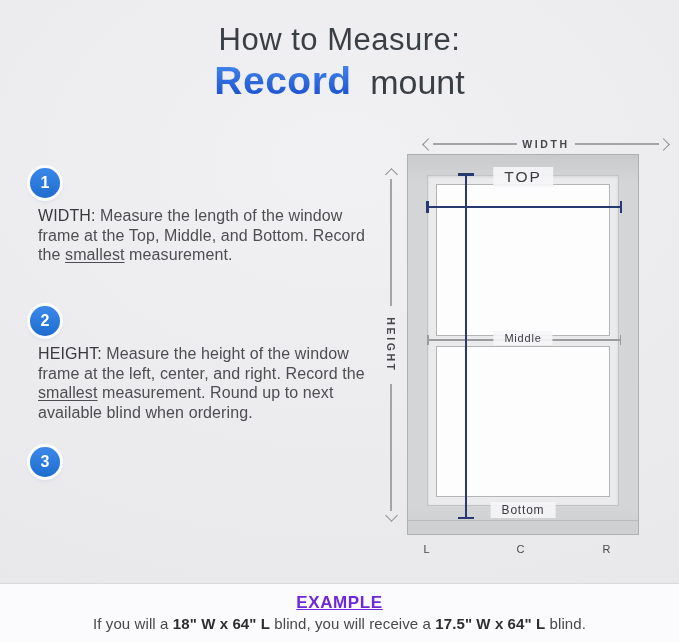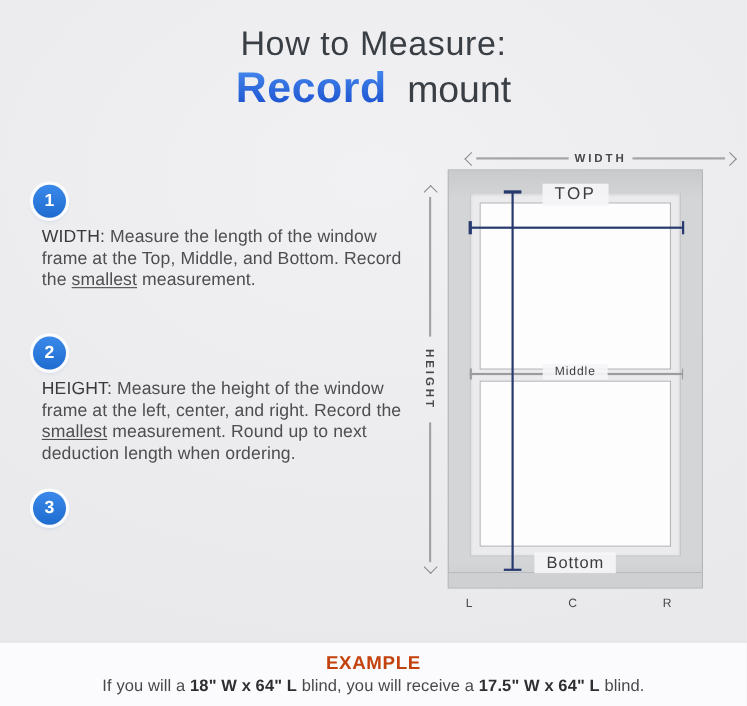--- a/index.html
+++ b/index.html
@@ -76,29 +76,29 @@
   .m-vert::before { top:-1px; } .m-vert::after { bottom:-1px; }
   .m-horiz { position:absolute; left:427px; top:206px; width:194px; height:2px; background:#27396f; }
   .m-horiz::before, .m-horiz::after { content:""; position:absolute; top:-5px; width:2.5px; height:12px; background:#27396f; }
   .m-horiz::before { left:-1px; } .m-horiz::after { right:-1px; }
 
   
   .chip { position:absolute; left:523px; transform:translateX(-50%); background:rgba(245,245,247,0.92);
           padding:1px 11px; color:#3c3c40; white-space:nowrap;text-align:right; }
   .chip-top    { top:167px; font-size:15.5px; font-weight:500; letter-spacing:2px; }
   .chip-middle { top:331px; font-size:11px; letter-spacing:0.8px; }
-  .chip-bottom { top:502px; font-size:15px; letter-spacing:0.8px; }
+  .chip-bottom { top:502px; font-size:12px; letter-spacing:0.8px; }
   .lcr { position:absolute; top:543px; transform:translateX(-50%); font-size:11px; font-weight:500;
          letter-spacing:1px; color:#48484a; }
   .lcr-l { left:427px; } .lcr-c { left:521px; } .lcr-r { left:607px; }
 
   
   .example { position:absolute; left:0; right:0; top:583px; bottom:0; background:#fbfbfd;
              border-top:1px solid #dadadc; text-align:center; }
-  .ex-head { margin-top:9px; font-size:17px; font-weight:800; color:#c2410c; letter-spacing:0.6px; }
+  .ex-head { margin-top:9px; font-size:17px; font-weight:800; color:#6d28d9; letter-spacing:0.6px;text-decoration:underline; }
   .ex-body { margin-top:2px; font-size:15px; color:#48484a; letter-spacing:0.1px; }
   .ex-body b { color:#2e2e30; font-weight:700; }
 </style>
 </head>
 <body>
 
 <div class="canvas">
 
   <div class="title">
     <div class="t1">How to Measure:</div>
@@ -107,21 +107,21 @@
     </div>
   </div>
 
   <div class="step s1">
     <div class="num">1</div>
     <p><strong>WIDTH:</strong><span> Measure the length of the window frame at the Top, Middle, and Bottom. Record the </span><span class="u">smallest</span><span> measurement.</span></p>
   </div>
 
   <div class="step s2">
     <div class="num">2</div>
-    <p><strong>HEIGHT:</strong><span> Measure the height of the window frame at the left, center, and right. Record the </span><span class="u">smallest</span><span> measurement. Round up to next deduction length when ordering.</span></p>
+    <p><strong>HEIGHT:</strong><span> Measure the height of the window frame at the left, center, and right. Record the </span><span class="u">smallest</span><span> measurement. Round up to next available blind when ordering.</span></p>
   </div>
 
   <div class="step s3">
     <div class="num">3</div>
   </div>
 
   <div class="w-arrow">
     <span class="chev c-left"></span>
     <span class="hline"></span>
     <span class="dim-label">WIDTH</span>

